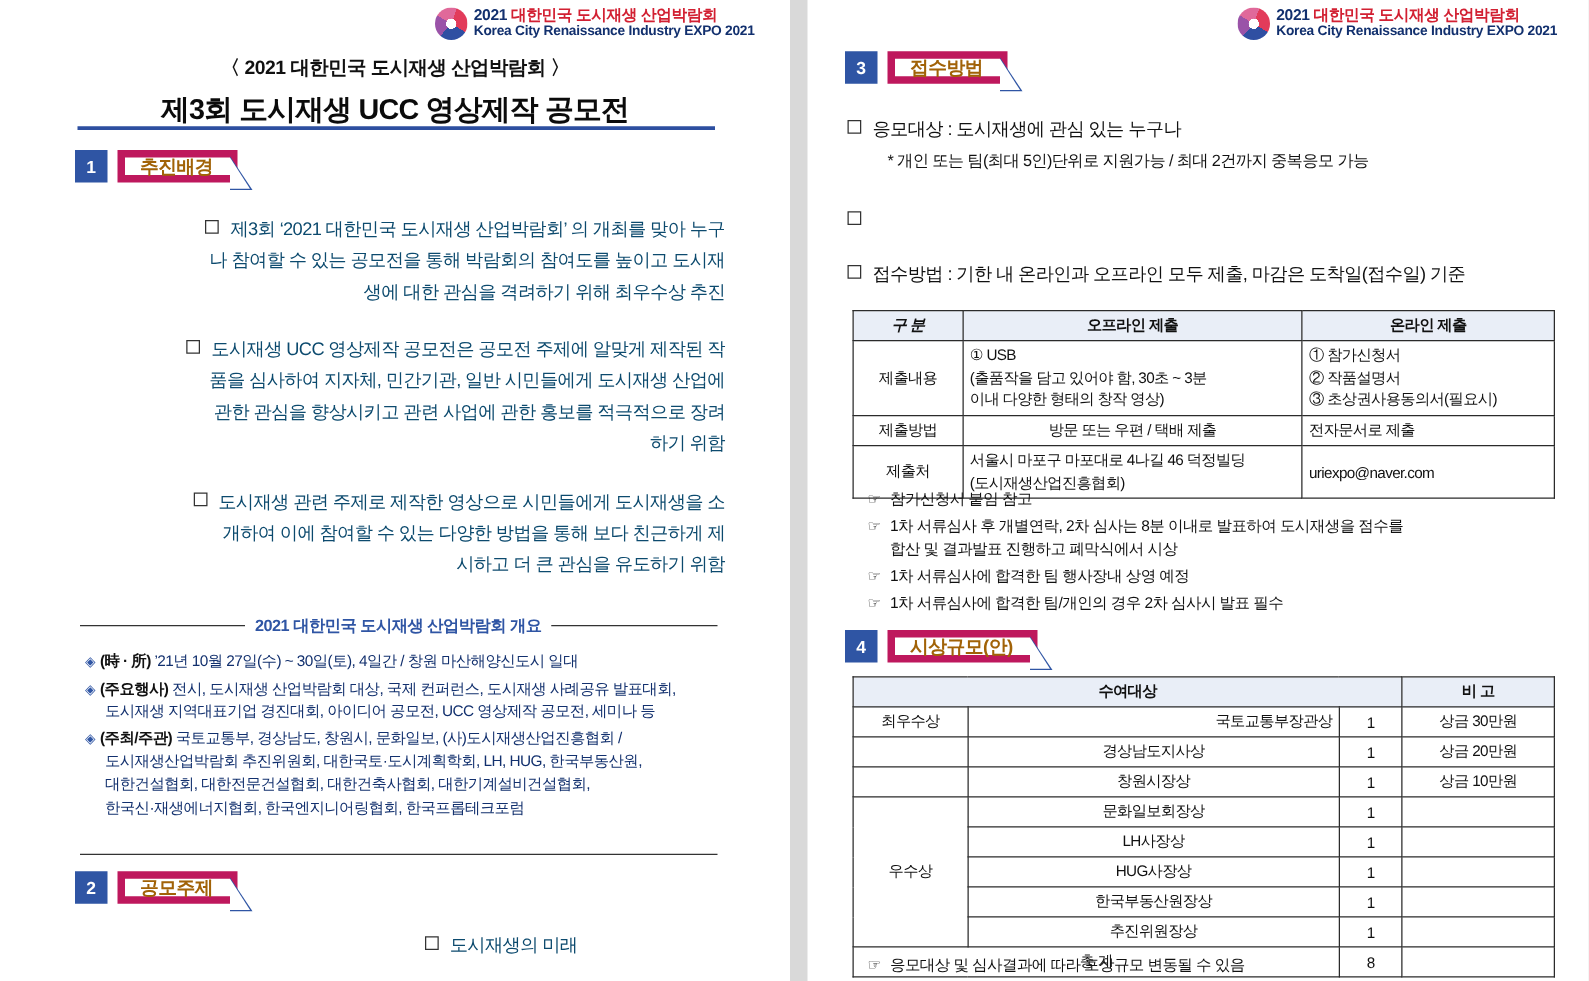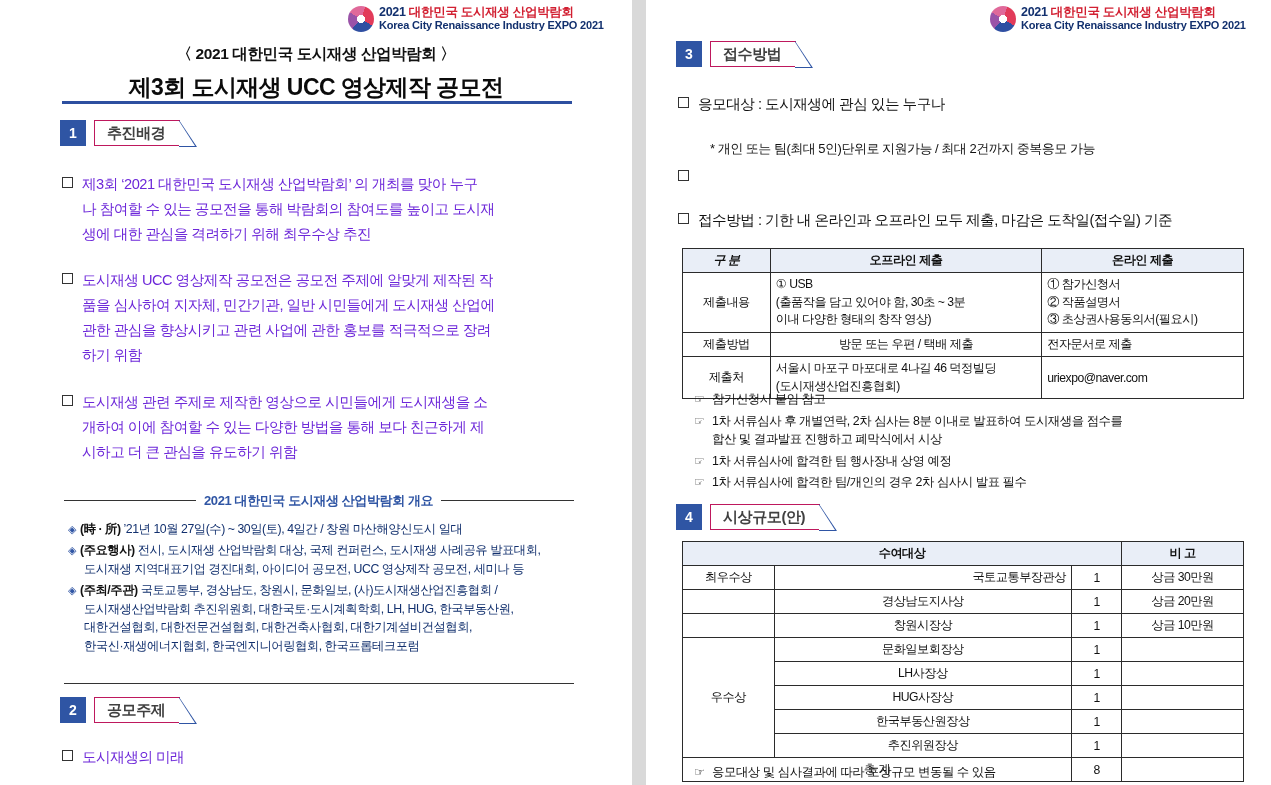--- a/index.html
+++ b/index.html
@@ -72,26 +72,26 @@
   .sect .num {
     width: 26px; height: 26px;
     background: #2f55a4; color: #fff;
     font-size: 14px; font-weight: bold;
     display: flex; align-items: center; justify-content: center;
   }
   .sect .tag {
     position: relative;
     height: 26px;
     margin-left: 8px;
-    border: 1px solid #be185d;
+    border: 6px solid #be185d;
     background: #fff;
     display: flex; align-items: center;
     padding: 0 14px 0 12px;
     font-size: 15px; font-weight: bold; letter-spacing: -0.4px;
-    color: #404040;
+    color: #a16207;
   }
   .sect .tag::after {
     content: "";
     position: absolute;
     right: -18px; top: -1px;
     width: 0; height: 0;
     border-top: 27px solid transparent;
     border-left: 18px solid #2f55a4;
   }
   .sect .tag::before {
@@ -103,21 +103,22 @@
     border-left: 16px solid #fff;
     z-index: 1;
   }
 
   
   .para {
     position: absolute;
     font-size: 14.6px;
     letter-spacing: -0.5px;
     line-height: 1.72;
-    color: #6d28d9;
+    color: #0c4a6e;
+    text-align: right;
   }
   .para .box {
     display: inline-block;
     width: 11px; height: 11px;
     border: 1.4px solid #333;
     margin-right: 9px;
     vertical-align: 1px;
   }
   .para .ind { display: block; padding-left: 20px; }
 
@@ -294,21 +295,21 @@
 
     <div class="sect" style="left:30px; top:41px;">
       <div class="num">3</div>
       <div class="tag">접수방법</div>
     </div>
 
     <div class="r-para" style="left:32px; top:92px; width:560px;">
       <span class="box"></span><span>응모대상 : 도시재생에 관심 있는 누구나</span>
     </div>
 
-    <div class="r-note" style="left:64px; top:140px; width:540px;">* 개인 또는 팀(최대 5인)단위로 지원가능 / 최대 2건까지 중복응모 가능</div>
+    <div class="r-note" style="left:64px; top:120px; width:540px;">* 개인 또는 팀(최대 5인)단위로 지원가능 / 최대 2건까지 중복응모 가능</div>
 
     <div class="r-para" style="left:32px; top:165px; width:560px;">
       <span class="box"></span>
     </div>
 
     <div class="r-para" style="left:32px; top:208px; width:590px;">
       <span class="box"></span><span>접수방법 : 기한 내 온라인과 오프라인 모두 제출, 마감은 도착일(접수일) 기준</span>
     </div>
 
     <table class="doc" style="left:36px; top:248px; width:562px;">

